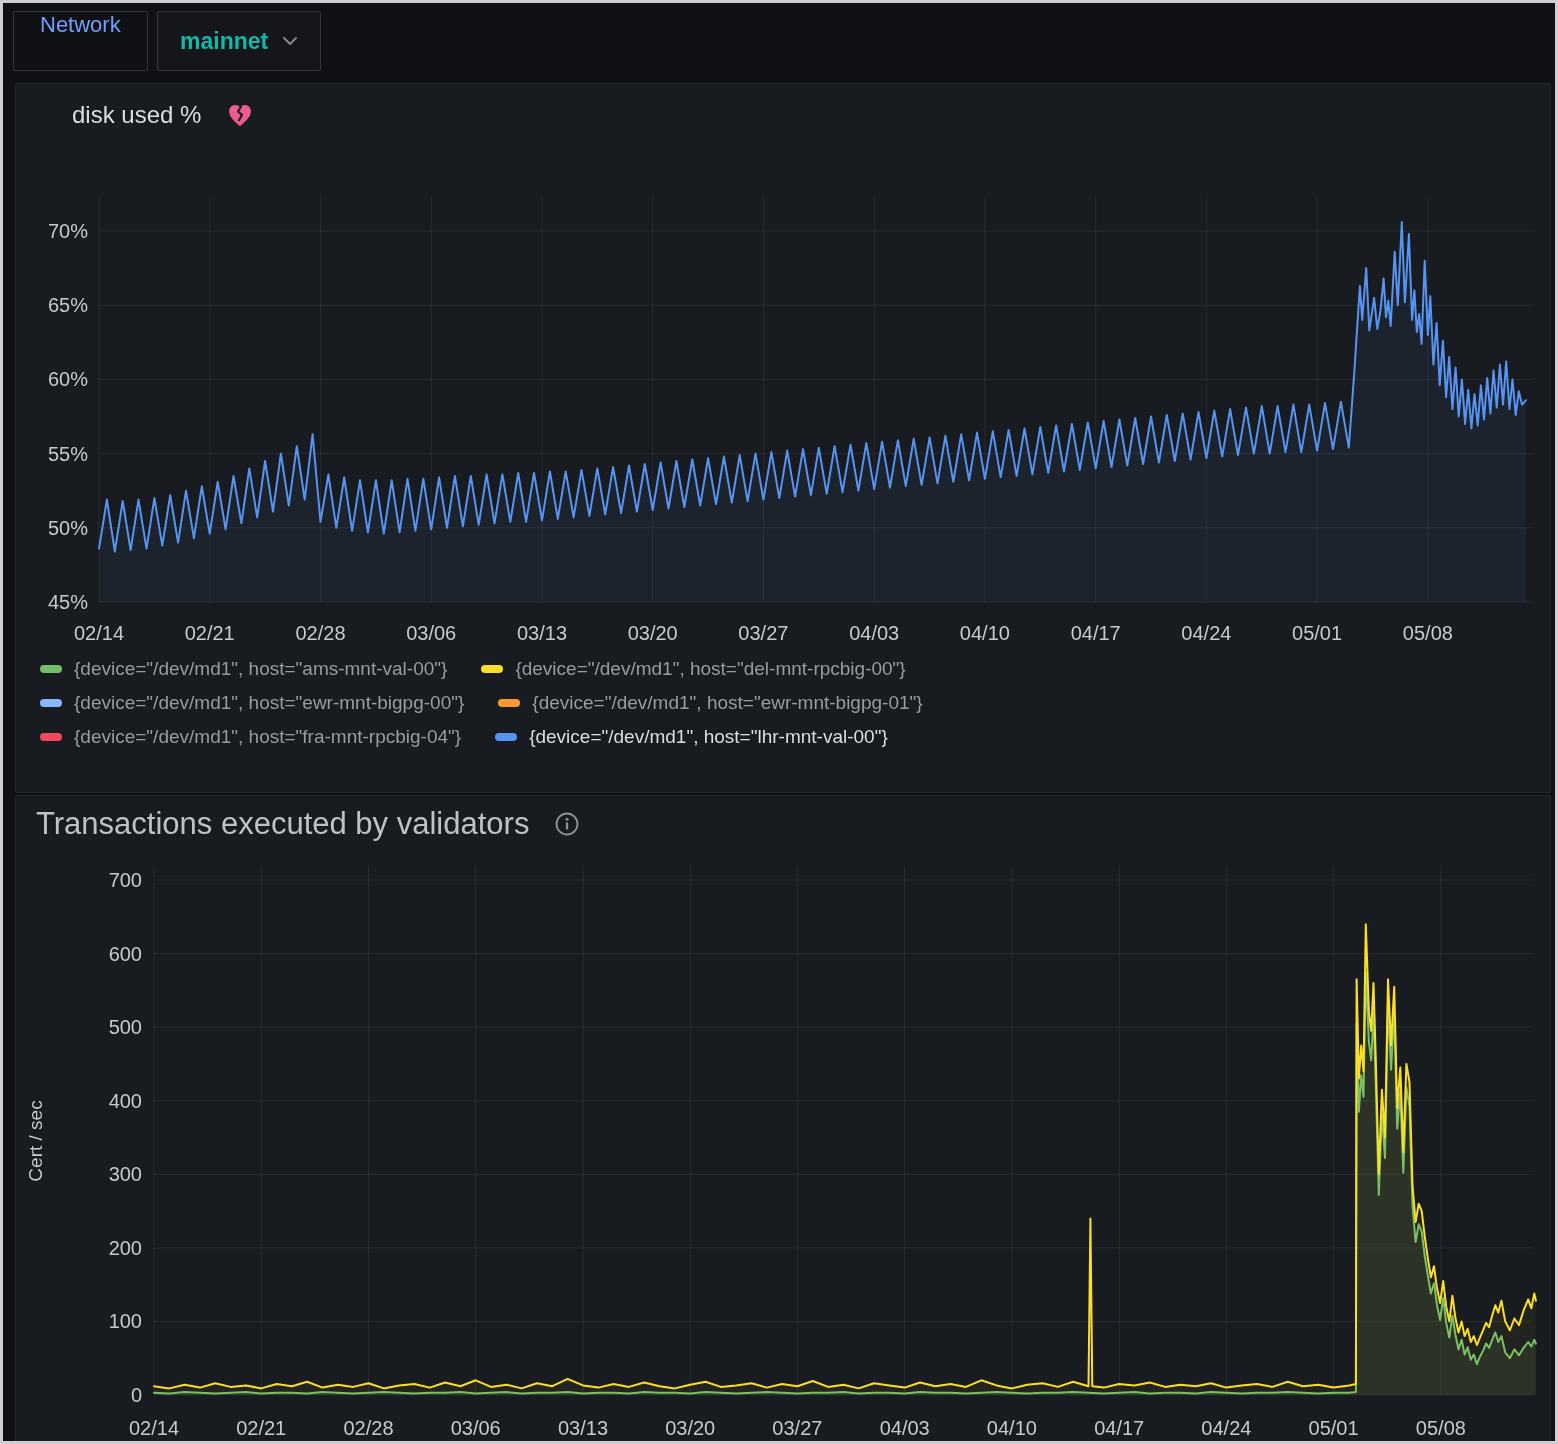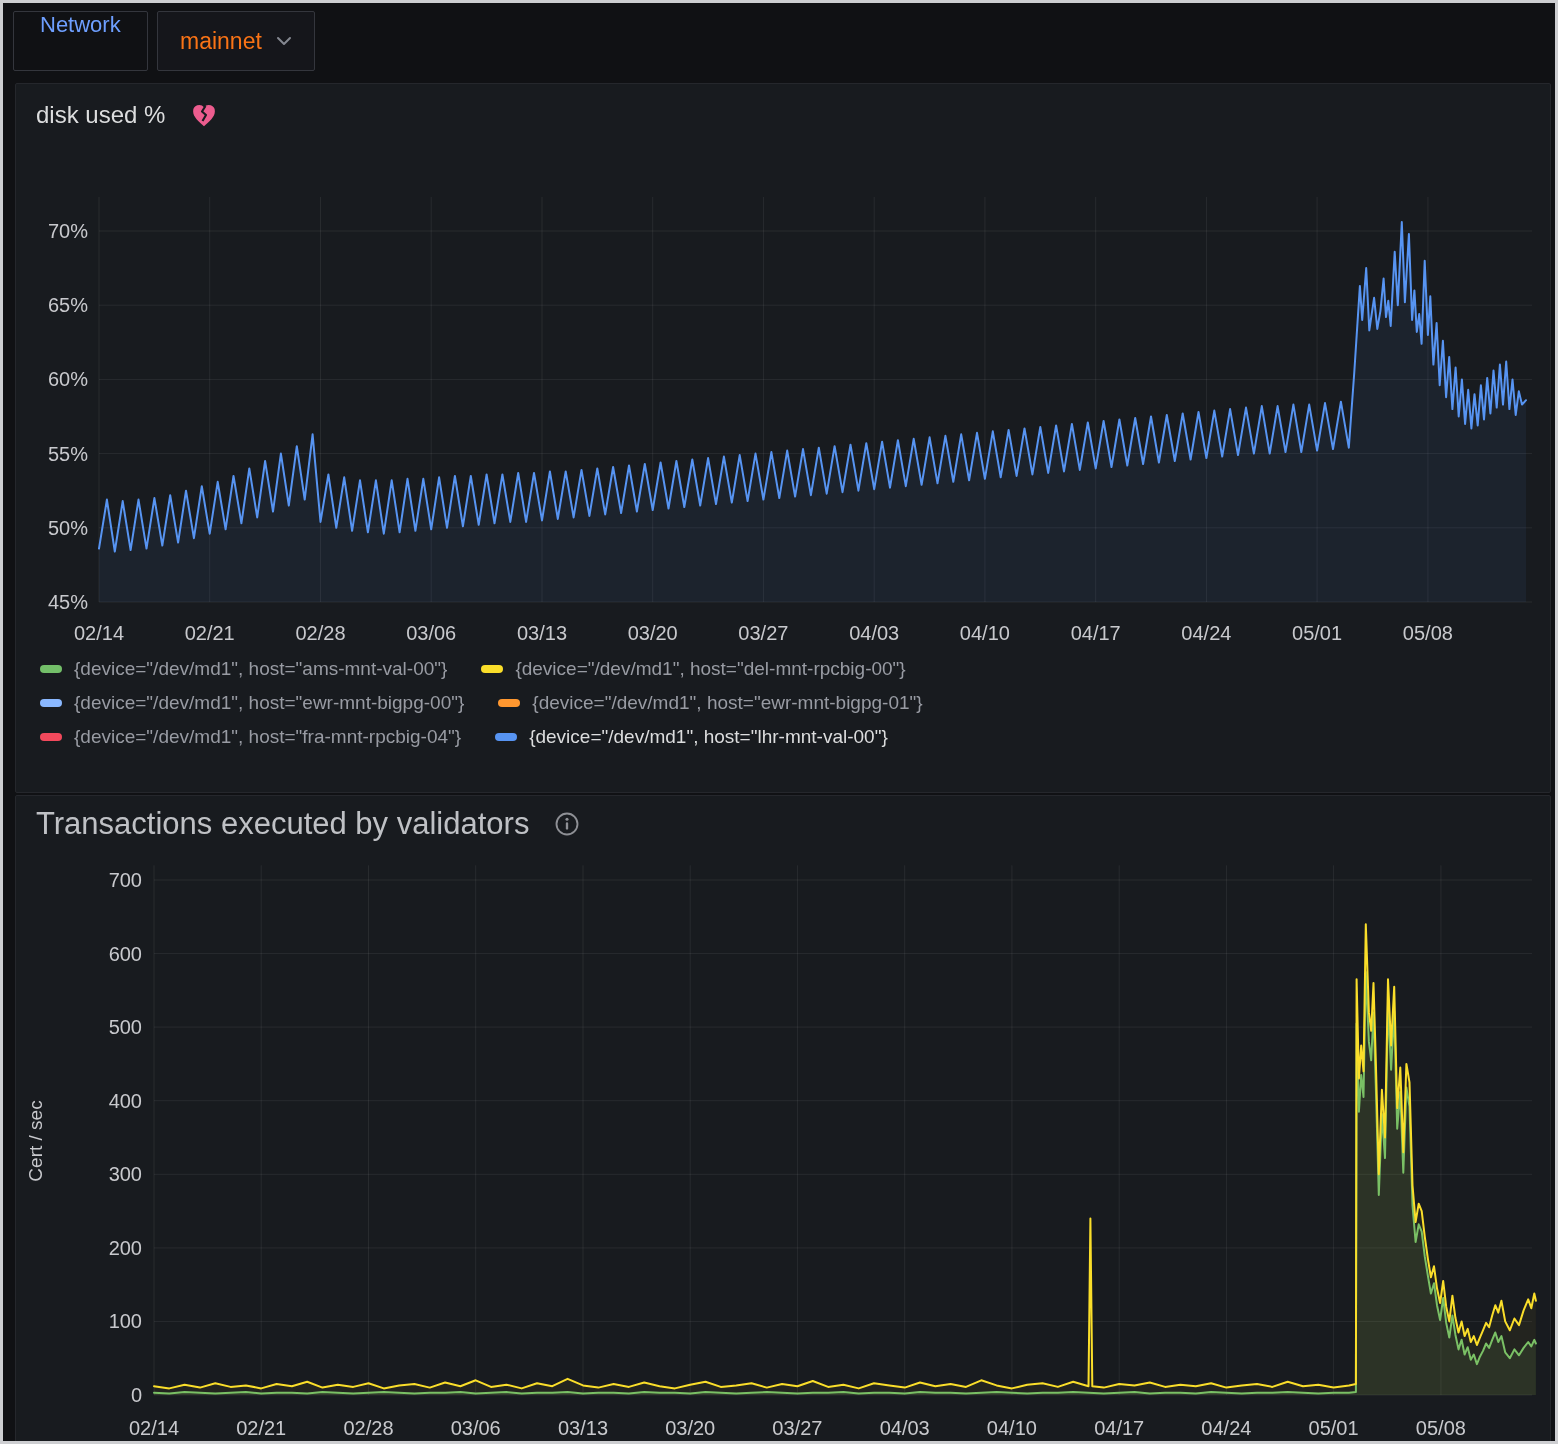--- a/index.html
+++ b/index.html
@@ -16,30 +16,30 @@
   .var-label{
     position:absolute;left:10px;top:8px;height:58px;
     display:flex;align-items:flex-start;padding:0 26px;
     border:1px solid #34363d;border-radius:2px;
     color:#6e9fff;font-size:22px;font-weight:500;
   }
   .var-value{
     position:absolute;left:154px;top:8px;height:58px;
     display:flex;align-items:center;gap:14px;padding:0 22px;
     border:1px solid #34363d;border-radius:2px;background:#15161b;
-    color:#f97316;font-size:23px;font-weight:400;cursor:pointer;
+    color:#14b8a6;font-size:23px;font-weight:700;cursor:pointer;
   }
   .panel{
     position:absolute;left:12px;width:1534px;
     background:#181b1f;border:1px solid #25272c;border-radius:2px;
   }
   #panel-disk{top:80px;height:708px;}
   #panel-tx{top:792px;height:649px;}
   .panel-title-row{display:flex;align-items:center;gap:24px;padding:16px 0 0 20px;}
-  #panel-disk .panel-title{color:#dcddde;font-size:24px;font-weight:500;}
+  #panel-disk .panel-title{color:#dcddde;font-size:24px;font-weight:500;margin-left:36px;}
   #panel-tx .panel-title{color:#bfc1c5;font-size:31px;font-weight:500;}
   .chart-svg{position:absolute;left:0;display:block;}
   #chart-0{top:70px;}
   #chart-1{top:55px;}
   .legend{position:absolute;left:24px;top:574px;display:flex;flex-direction:column;gap:12px;}
   .legend-row{display:flex;align-items:center;gap:34px;}
   .legend-item{display:flex;align-items:center;gap:12px;cursor:pointer;}
   .legend-item .swatch{width:22px;height:8px;border-radius:4px;flex:0 0 auto;}
   .legend-item .legend-label{color:#989ba3;font-size:19px;}
   .legend-item.hl .legend-label{color:#dcddde;}

